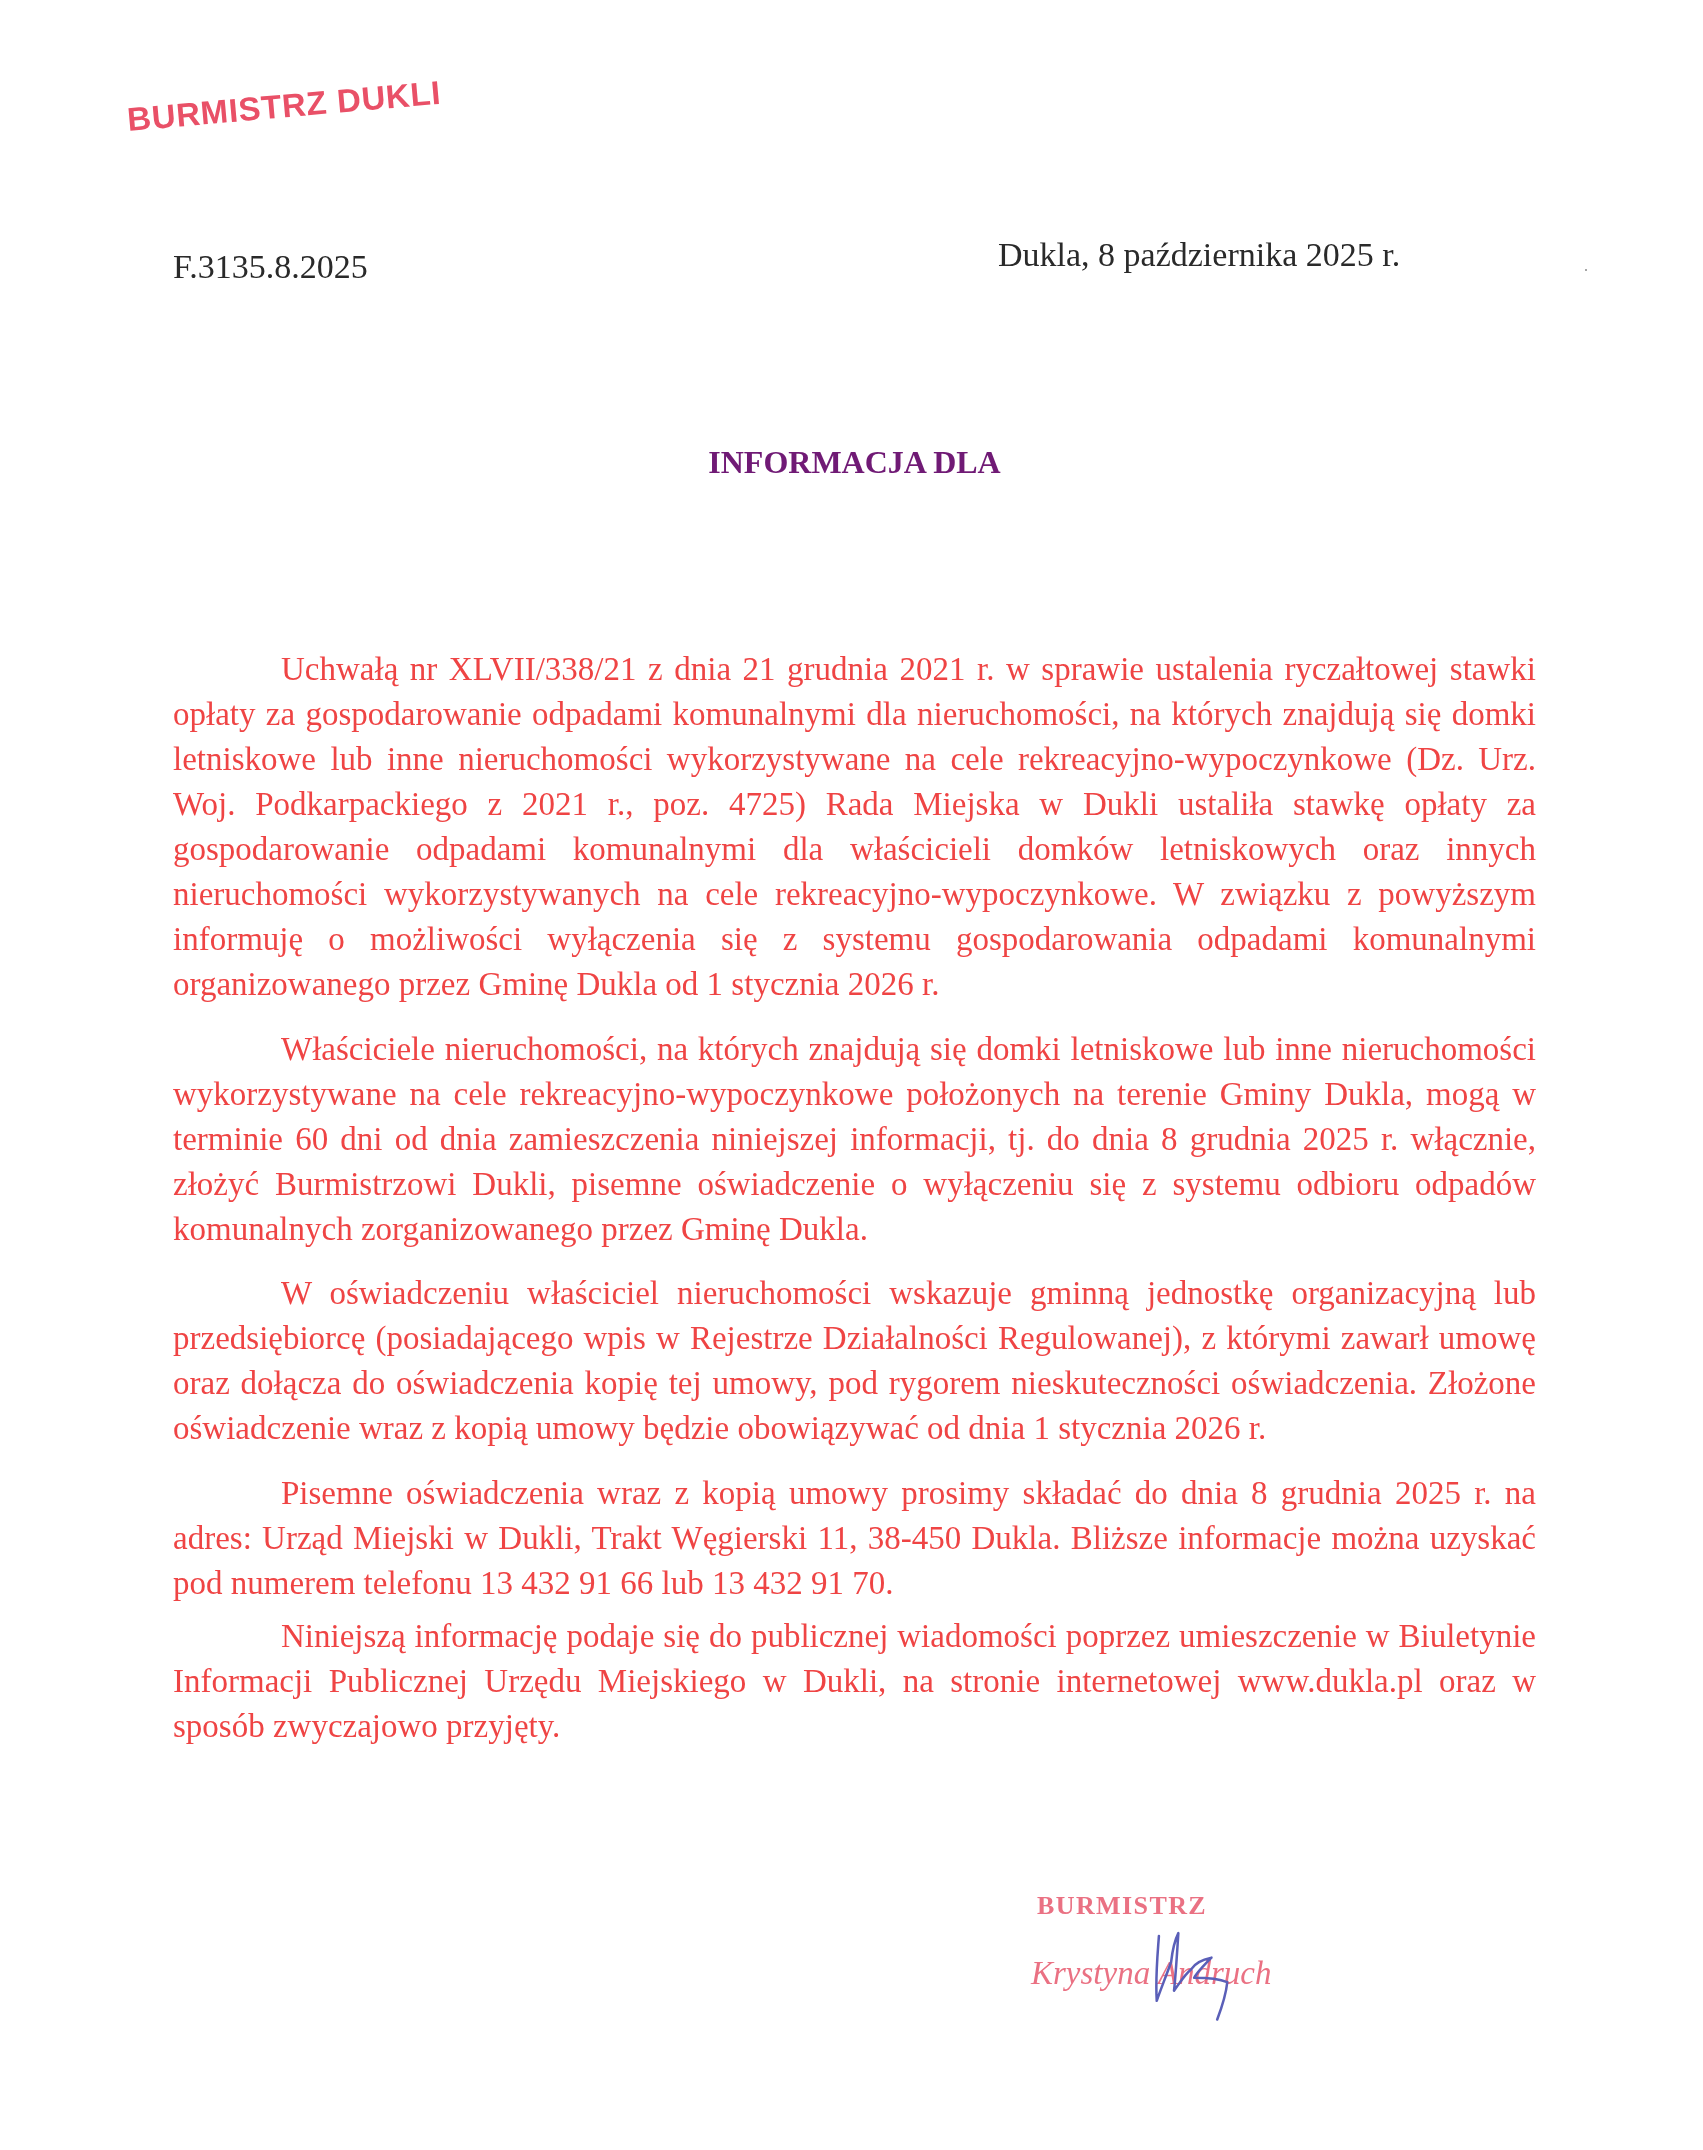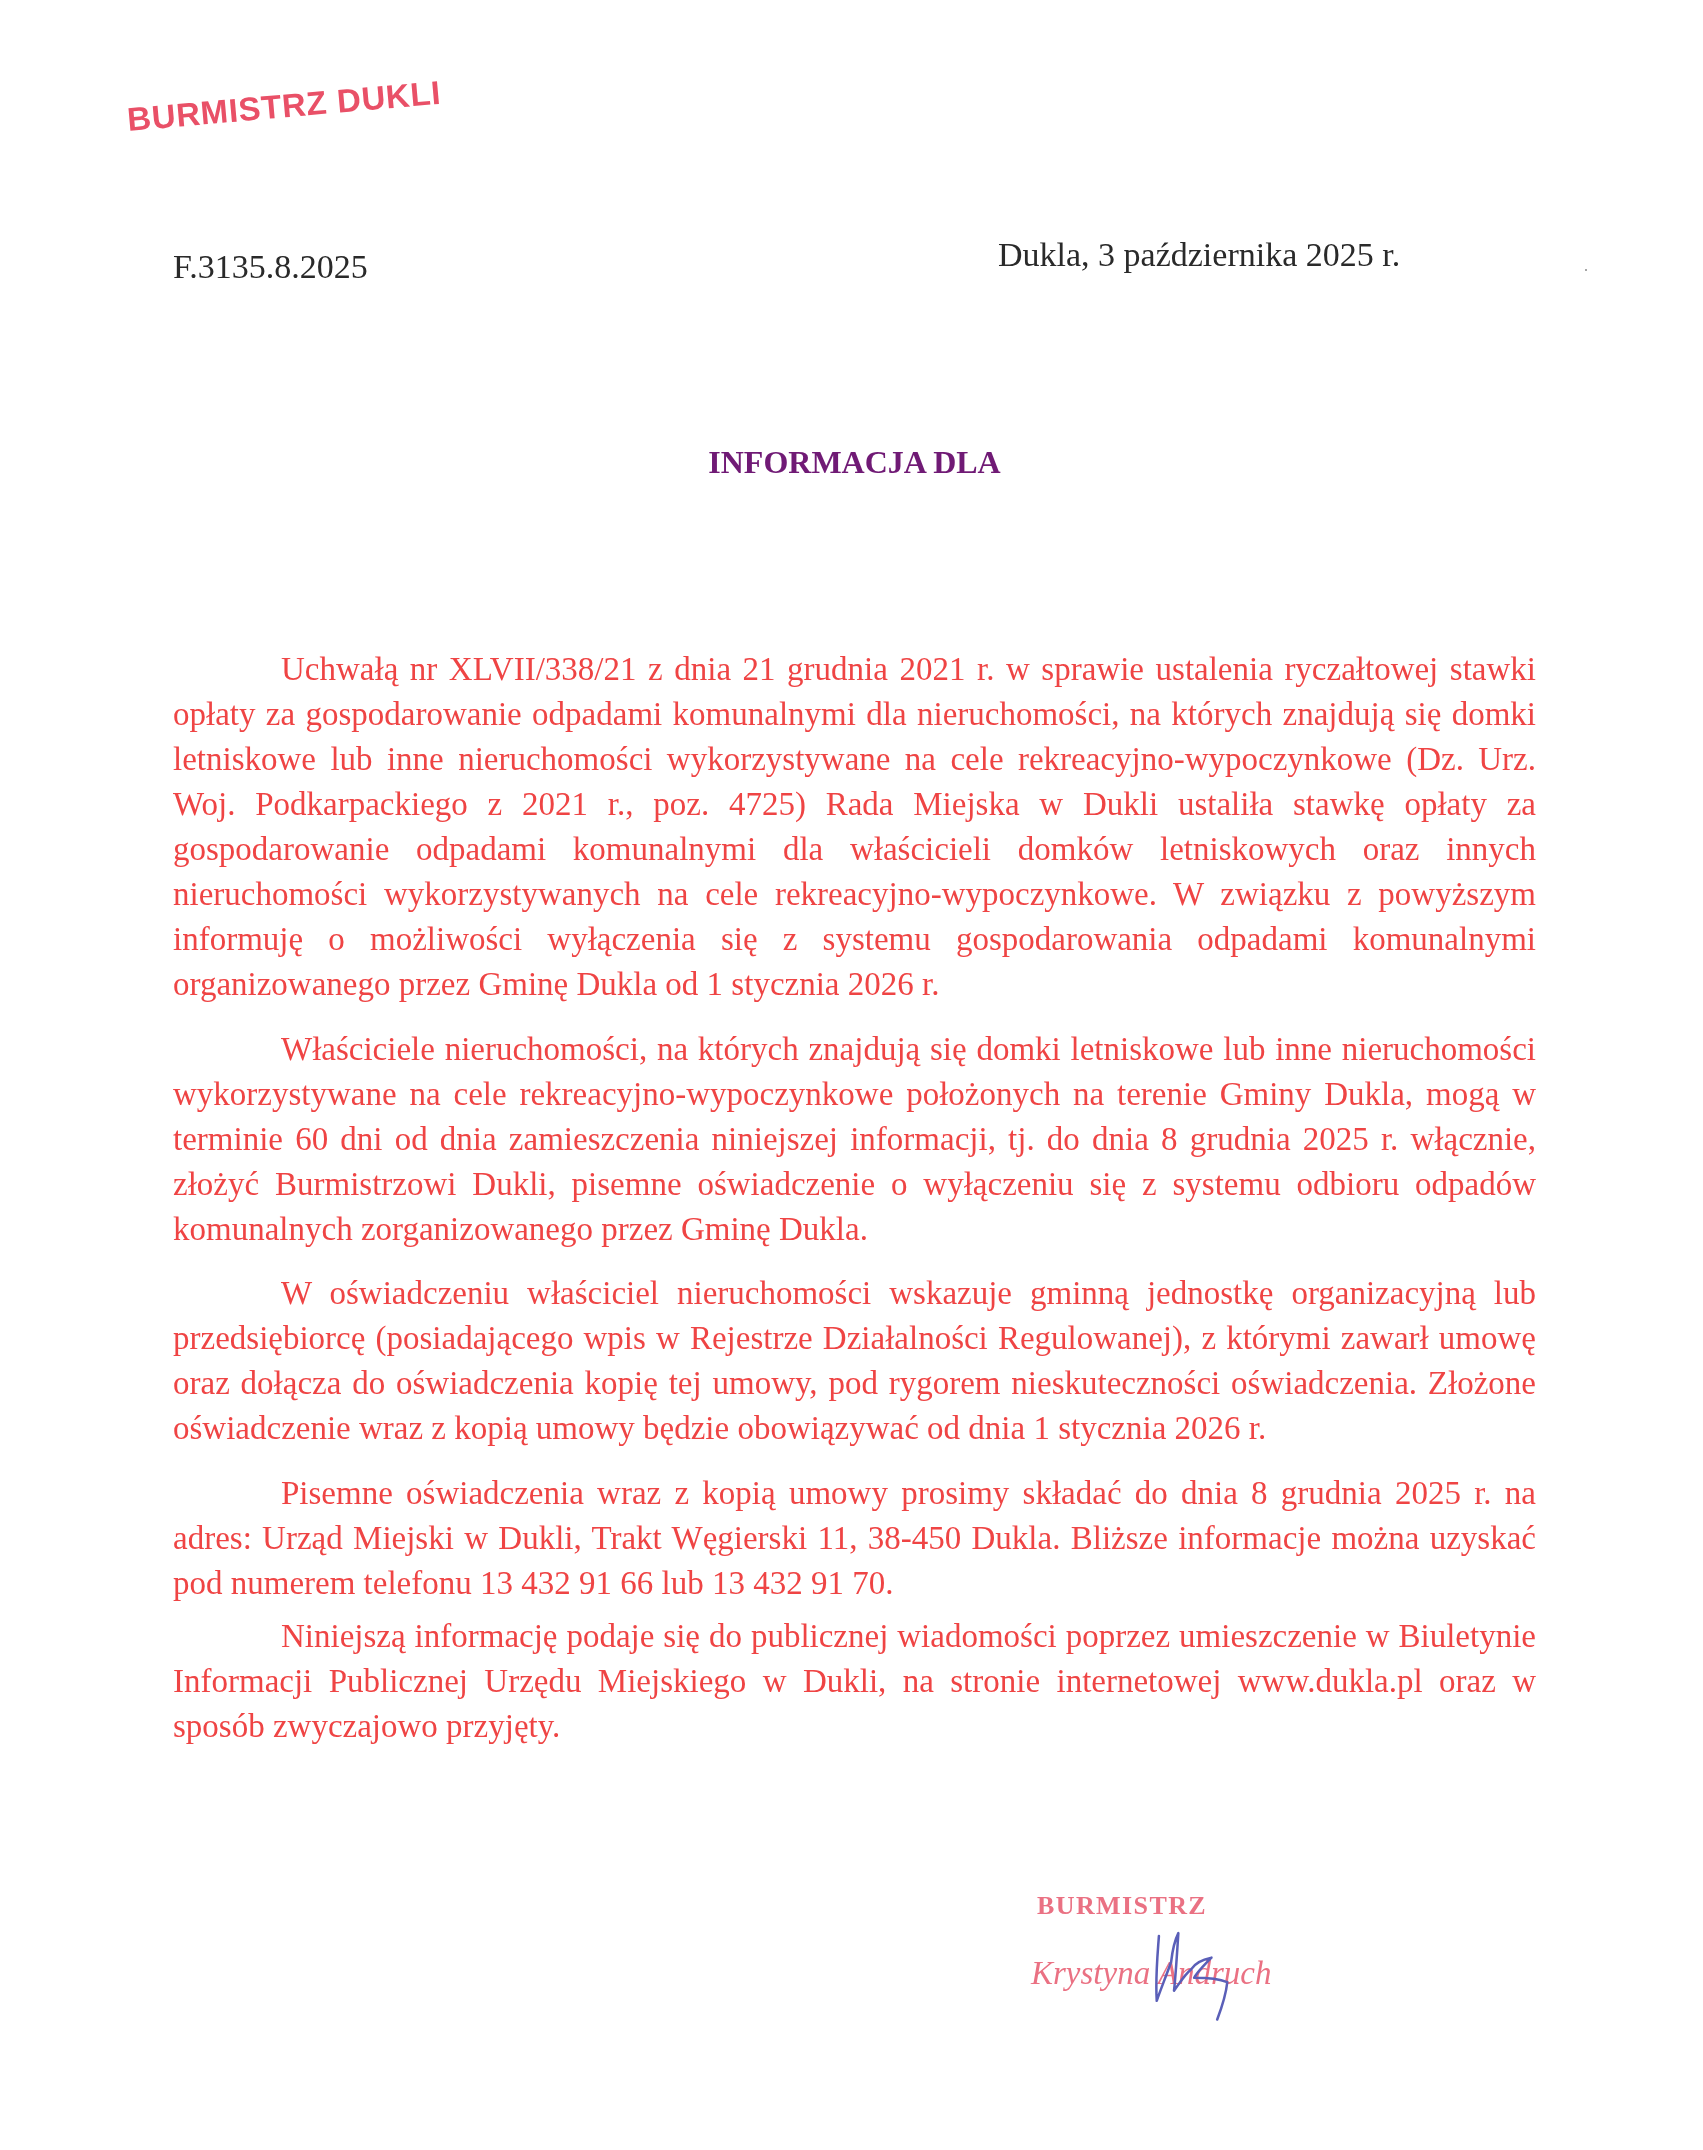--- a/index.html
+++ b/index.html
@@ -132,21 +132,21 @@
     }
   </style>
 </head>
 <body>
 
 <div class="page">
 
   <div class="stamp-top">BURMISTRZ DUKLI</div>
 
   <div class="ref-number">F.3135.8.2025</div>
-  <div class="date-line">Dukla, 3 października 2025 r.</div>
+  <div class="date-line">Dukla, 8 października 2025 r.</div>
   <div class="scan-dot"></div>
 
   <div class="title l1">INFORMACJA DLA</div>
 
   <div class="body-text">
     <p>Uchwałą nr XLVII/338/21 z dnia 21 grudnia 2021 r. w sprawie ustalenia ryczałtowej stawki opłaty za gospodarowanie odpadami komunalnymi dla nieruchomości, na których znajdują się domki letniskowe lub inne nieruchomości wykorzystywane na cele rekreacyjno-wypoczynkowe (Dz. Urz. Woj. Podkarpackiego z 2021 r., poz. 4725) Rada Miejska w Dukli ustaliła stawkę opłaty za gospodarowanie odpadami komunalnymi dla właścicieli domków letniskowych oraz innych nieruchomości wykorzystywanych na cele rekreacyjno-wypoczynkowe. W związku z powyższym informuję o możliwości wyłączenia się z systemu gospodarowania odpadami komunalnymi organizowanego przez Gminę Dukla od 1 stycznia 2026 r.</p>
     <p>Właściciele nieruchomości, na których znajdują się domki letniskowe lub inne nieruchomości wykorzystywane na cele rekreacyjno-wypoczynkowe położonych na terenie Gminy Dukla, mogą w terminie 60 dni od dnia zamieszczenia niniejszej informacji, tj. do dnia 8 grudnia 2025 r. włącznie, złożyć Burmistrzowi Dukli, pisemne oświadczenie o wyłączeniu się z systemu odbioru odpadów komunalnych zorganizowanego przez Gminę Dukla.</p>
     <p>W oświadczeniu właściciel nieruchomości wskazuje gminną jednostkę organizacyjną lub przedsiębiorcę (posiadającego wpis w Rejestrze Działalności Regulowanej), z którymi zawarł umowę oraz dołącza do oświadczenia kopię tej umowy, pod rygorem nieskuteczności oświadczenia. Złożone oświadczenie wraz z kopią umowy będzie obowiązywać od dnia 1 stycznia  2026 r.</p>
     <p class="tight">Pisemne oświadczenia wraz z kopią umowy prosimy składać do dnia 8 grudnia 2025 r. na adres: Urząd Miejski w Dukli, Trakt Węgierski 11, 38-450 Dukla. Bliższe informacje można uzyskać pod numerem telefonu 13 432 91 66 lub 13 432 91 70.</p>
     <p>Niniejszą informację podaje się do publicznej wiadomości poprzez umieszczenie w Biuletynie Informacji Publicznej Urzędu Miejskiego w Dukli, na stronie internetowej www.dukla.pl oraz w sposób zwyczajowo przyjęty.</p>

